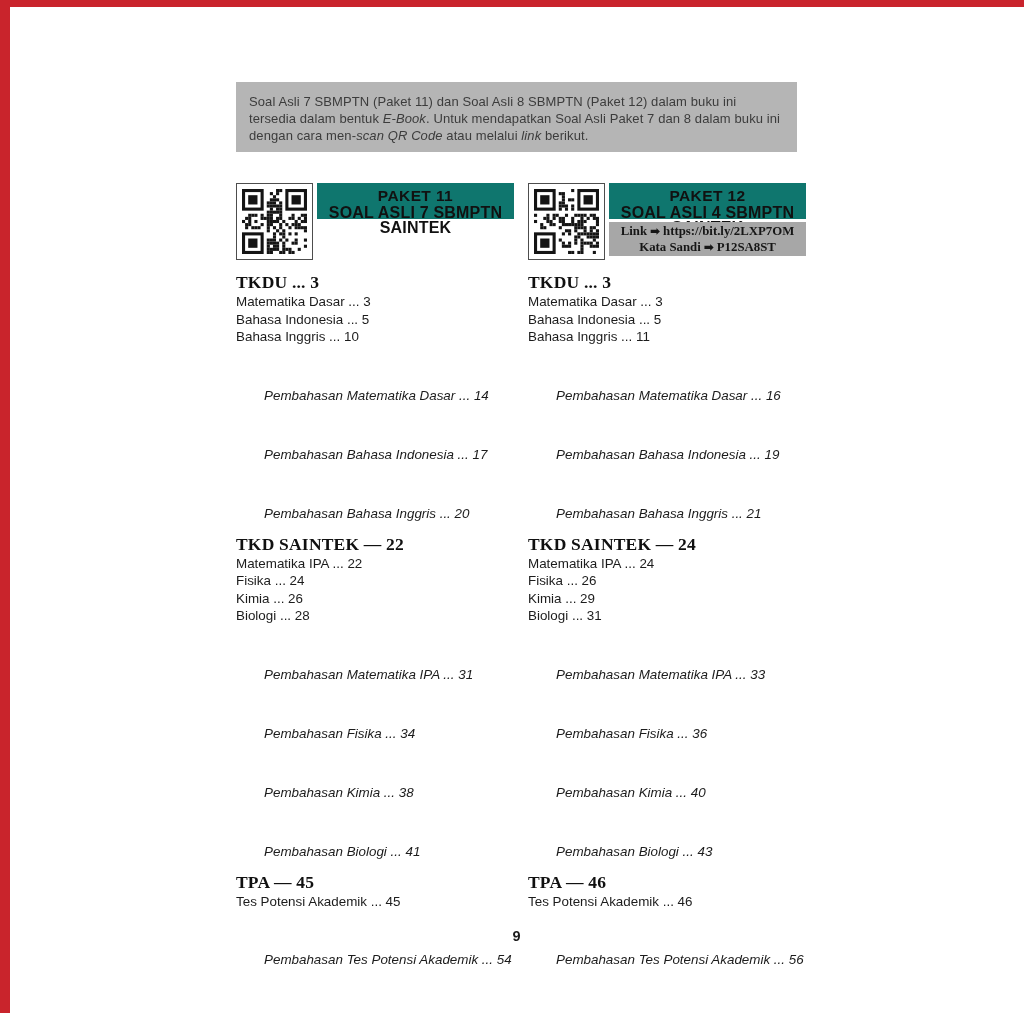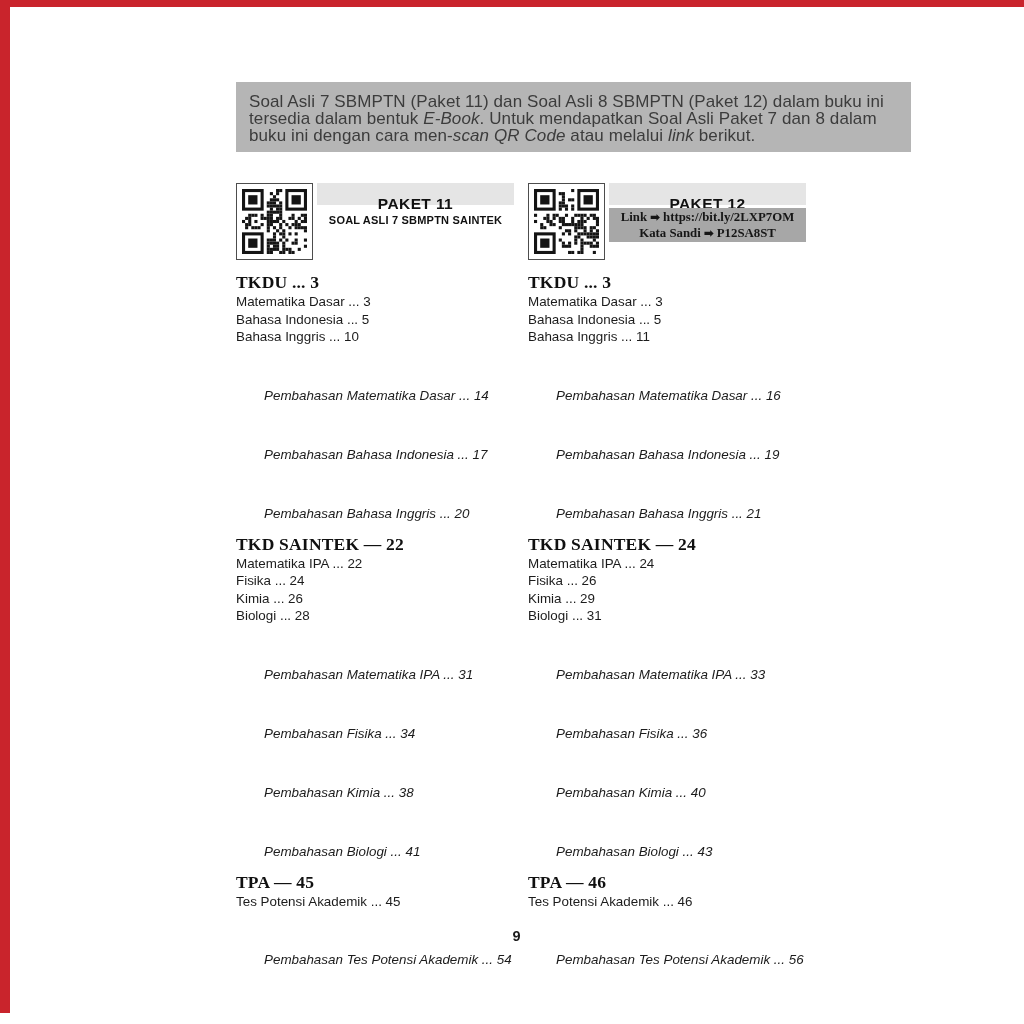--- a/index.html
+++ b/index.html
@@ -5,41 +5,41 @@
   html,body{margin:0;padding:0;}
   body{
     width:1024px;height:1024px;position:relative;overflow:hidden;
     background:#ffffff;font-family:"Liberation Sans",sans-serif;
   }
   .red-top{position:absolute;top:0;left:0;width:1024px;height:7px;background:#c9242c;}
   .red-left{position:absolute;top:0;left:0;width:10px;height:1013px;background:#c9242c;}
 
   
   .intro-box{
-    position:absolute;left:236px;top:82px;width:675px;height:70px;
+    position:absolute;left:236px;top:82px;width:561px;height:70px;
     background:#b5b5b5;box-sizing:border-box;padding:11px 13px 0 13px;
-    font-size:17px;line-height:17px;color:#3c3c3c;letter-spacing:.1px;
+    font-size:13px;line-height:17px;color:#3c3c3c;letter-spacing:.1px;
   }
 
   
   .panel{position:absolute;top:183px;display:flex;}
   .qr-box{
     width:65px;height:65px;padding:5px;border:1px solid #4d4d4d;background:#fff;
     margin-right:4px;
   }
   .panel-right{width:197px;display:flex;flex-direction:column;}
   .panel-header{
-    background:#e5e5e5;height:22px;box-sizing:border-box;text-align:center;
-    padding-top:12px;margin-bottom:3px;
+    background:#0f766e;height:36px;box-sizing:border-box;text-align:center;
+    padding-top:4px;margin-bottom:3px;
   }
   .panel-title{
     font-weight:bold;font-size:15.5px;line-height:18px;color:#111;letter-spacing:.4px;
   }
   .panel-subtitle{
-    font-weight:bold;font-size:11px;line-height:15px;color:#111;letter-spacing:.2px;
+    font-weight:bold;font-size:16px;line-height:15px;color:#111;letter-spacing:.2px;
   }
   .panel-band{
     background:#a7a7a7;height:34px;box-sizing:border-box;text-align:center;
     font-family:"Liberation Serif",serif;font-weight:bold;font-size:12.8px;
     color:#161616;padding-top:2px;
   }
   .band-line{line-height:15.5px;white-space:nowrap;}
   .arrow{font-size:11.5px;}
 
   

